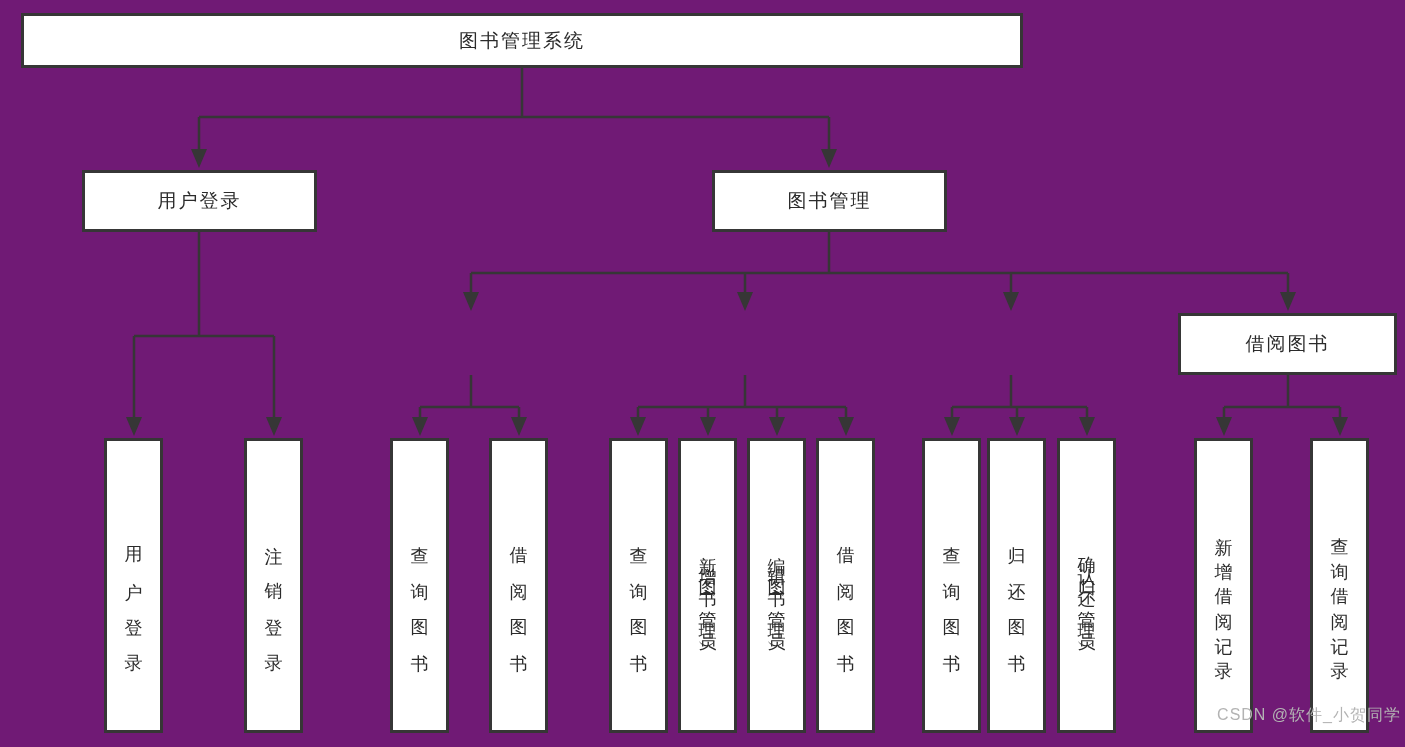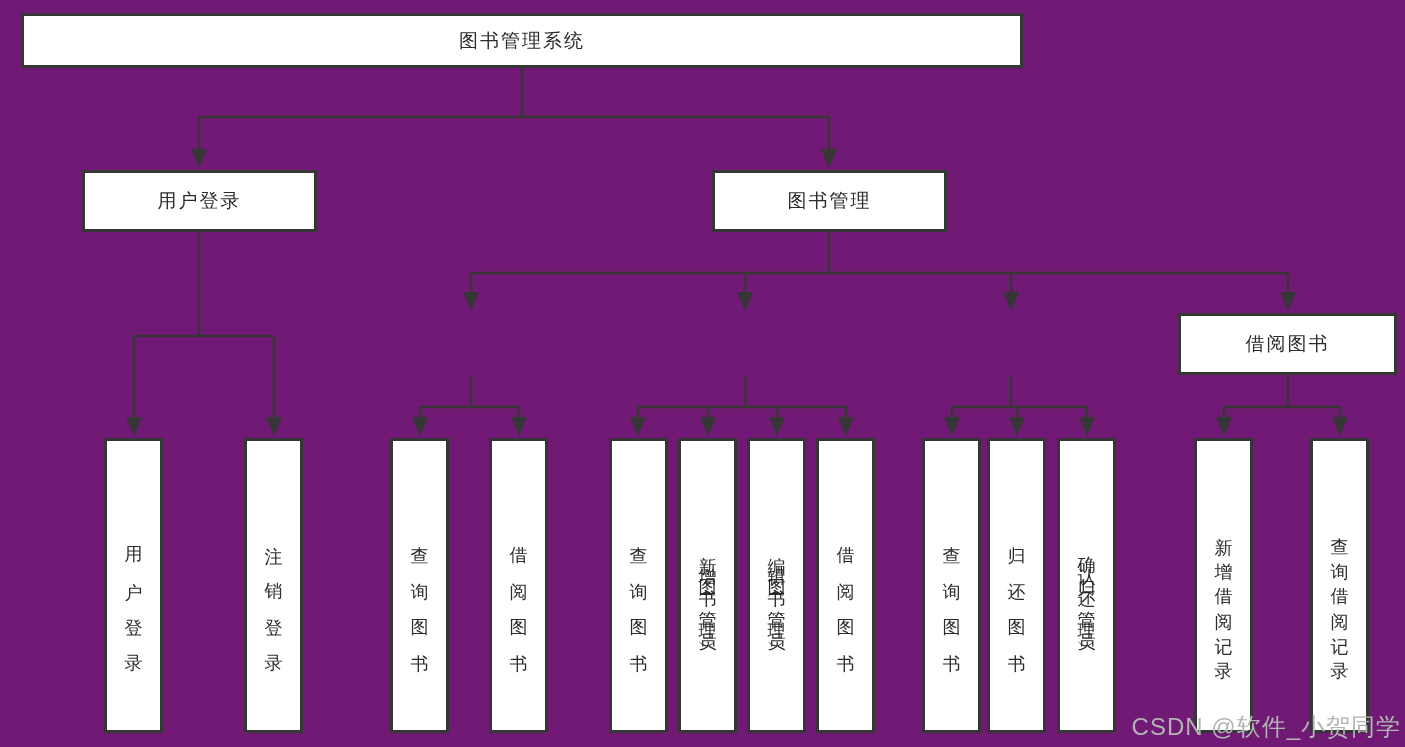--- a/index.html
+++ b/index.html
@@ -14,21 +14,21 @@
   }
   .node.h span{
     font-size:19px;letter-spacing:2px;color:#2b2b2b;white-space:nowrap;
   }
   .node.v{top:438px;width:59px;height:295px;}
   .node.v .vlabel{
     writing-mode:vertical-rl;text-orientation:mixed;
     font-size:18px;color:#2b2b2b;line-height:1;white-space:nowrap;
   }
   #watermark{
-    position:absolute;right:4px;bottom:4px;font-size:24px;color:#b3b3b3;
+    position:absolute;right:4px;bottom:21px;font-size:16px;color:#b3b3b3;
     letter-spacing:1px;white-space:nowrap;
   }
 </style>
 </head>
 <body>
 
 <div id="canvas">
 
   <svg id="connector-layer" viewBox="0 0 1405 747" fill="none" xmlns="http://www.w3.org/2000/svg">
 

